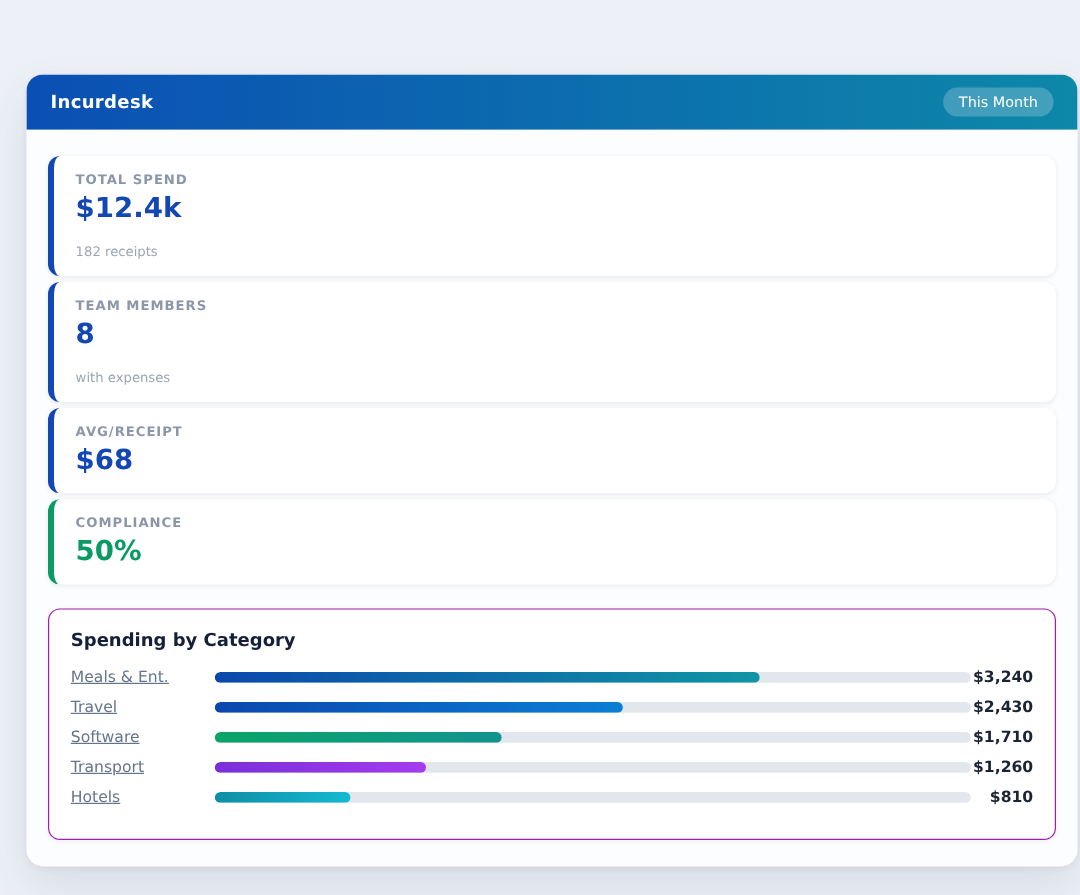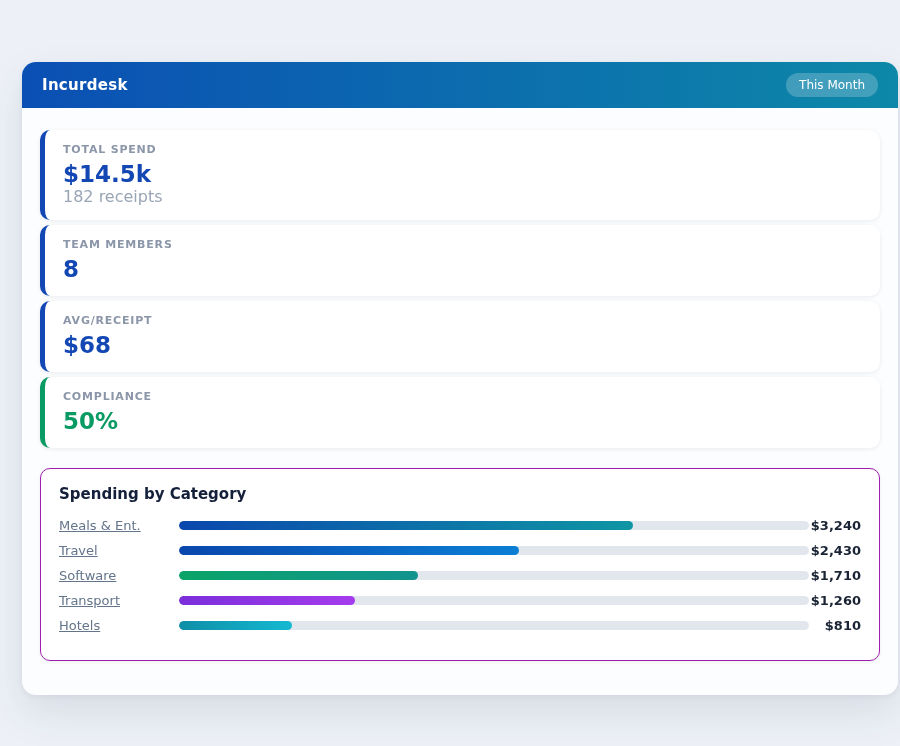--- a/index.html
+++ b/index.html
@@ -37,21 +37,21 @@
     color: #ffffff;
     font-size: 12px;
     font-weight: normal;
     padding: 5px 13px;
     border-radius: 999px;
     border: none;
     cursor: pointer;
     font-family: inherit;
   }
   .app-body {
-    padding: 22px 18px 34px;
+    padding: 22px 18px 22px;
   }
   .stat-card {
     background: #ffffff;
     border-left: 5px solid var(--accent, #1347b4);
     border-radius: 10px;
     box-shadow: 0 1px 4px rgba(20,30,60,0.08);
     padding: 13px 18px 14px;
     margin-bottom: 5px;
   }
   .stat-label {
@@ -61,23 +61,23 @@
     letter-spacing: 0.8px;
     text-transform: uppercase;
   }
   .stat-value {
     font-size: 23px;
     font-weight: bold;
     margin-top: 5px;
     color: var(--valcolor, #1347b4);
   }
   .stat-sub {
-    font-size: 16px;
+    font-size: 11px;
     color: #9aa5b5;
-    margin-top: 0;
+    margin-top: 16px;
   }
   .chart-card {
     margin-top: 20px;
     background: #ffffff;
     border: 1px solid #a21caf;
     border-radius: 10px;
     box-shadow: 0 1px 4px rgba(20,30,60,0.06);
     padding: 16px 18px 22px;
   }
   .chart-title {
@@ -122,27 +122,28 @@
 
   <div class="app-header" style="--hdr-from: #0b4fb4; --hdr-to: #0d88a8;">
     <div class="app-title">Incurdesk</div>
     <button class="period-badge">This Month</button>
   </div>
 
   <div class="app-body">
     <div id="stats-list">
   <div class="stat-card" style="--accent: #1347b4; --valcolor: #1347b4;">
     <div class="stat-label">TOTAL SPEND</div>
-    <div class="stat-value">$14.5k</div>
+    <div class="stat-value">$12.4k</div>
     <div class="stat-sub">182 receipts</div>
   </div>
 
   <div class="stat-card" style="--accent: #1347b4; --valcolor: #1347b4;">
     <div class="stat-label">TEAM MEMBERS</div>
     <div class="stat-value">8</div>
+    <div class="stat-sub">with expenses</div>
   </div>
 
   <div class="stat-card" style="--accent: #1347b4; --valcolor: #1347b4;">
     <div class="stat-label">AVG/RECEIPT</div>
     <div class="stat-value">$68</div>
 
   </div>
 
   <div class="stat-card" style="--accent: #0a9a63; --valcolor: #0a9a63;">
     <div class="stat-label">COMPLIANCE</div>

